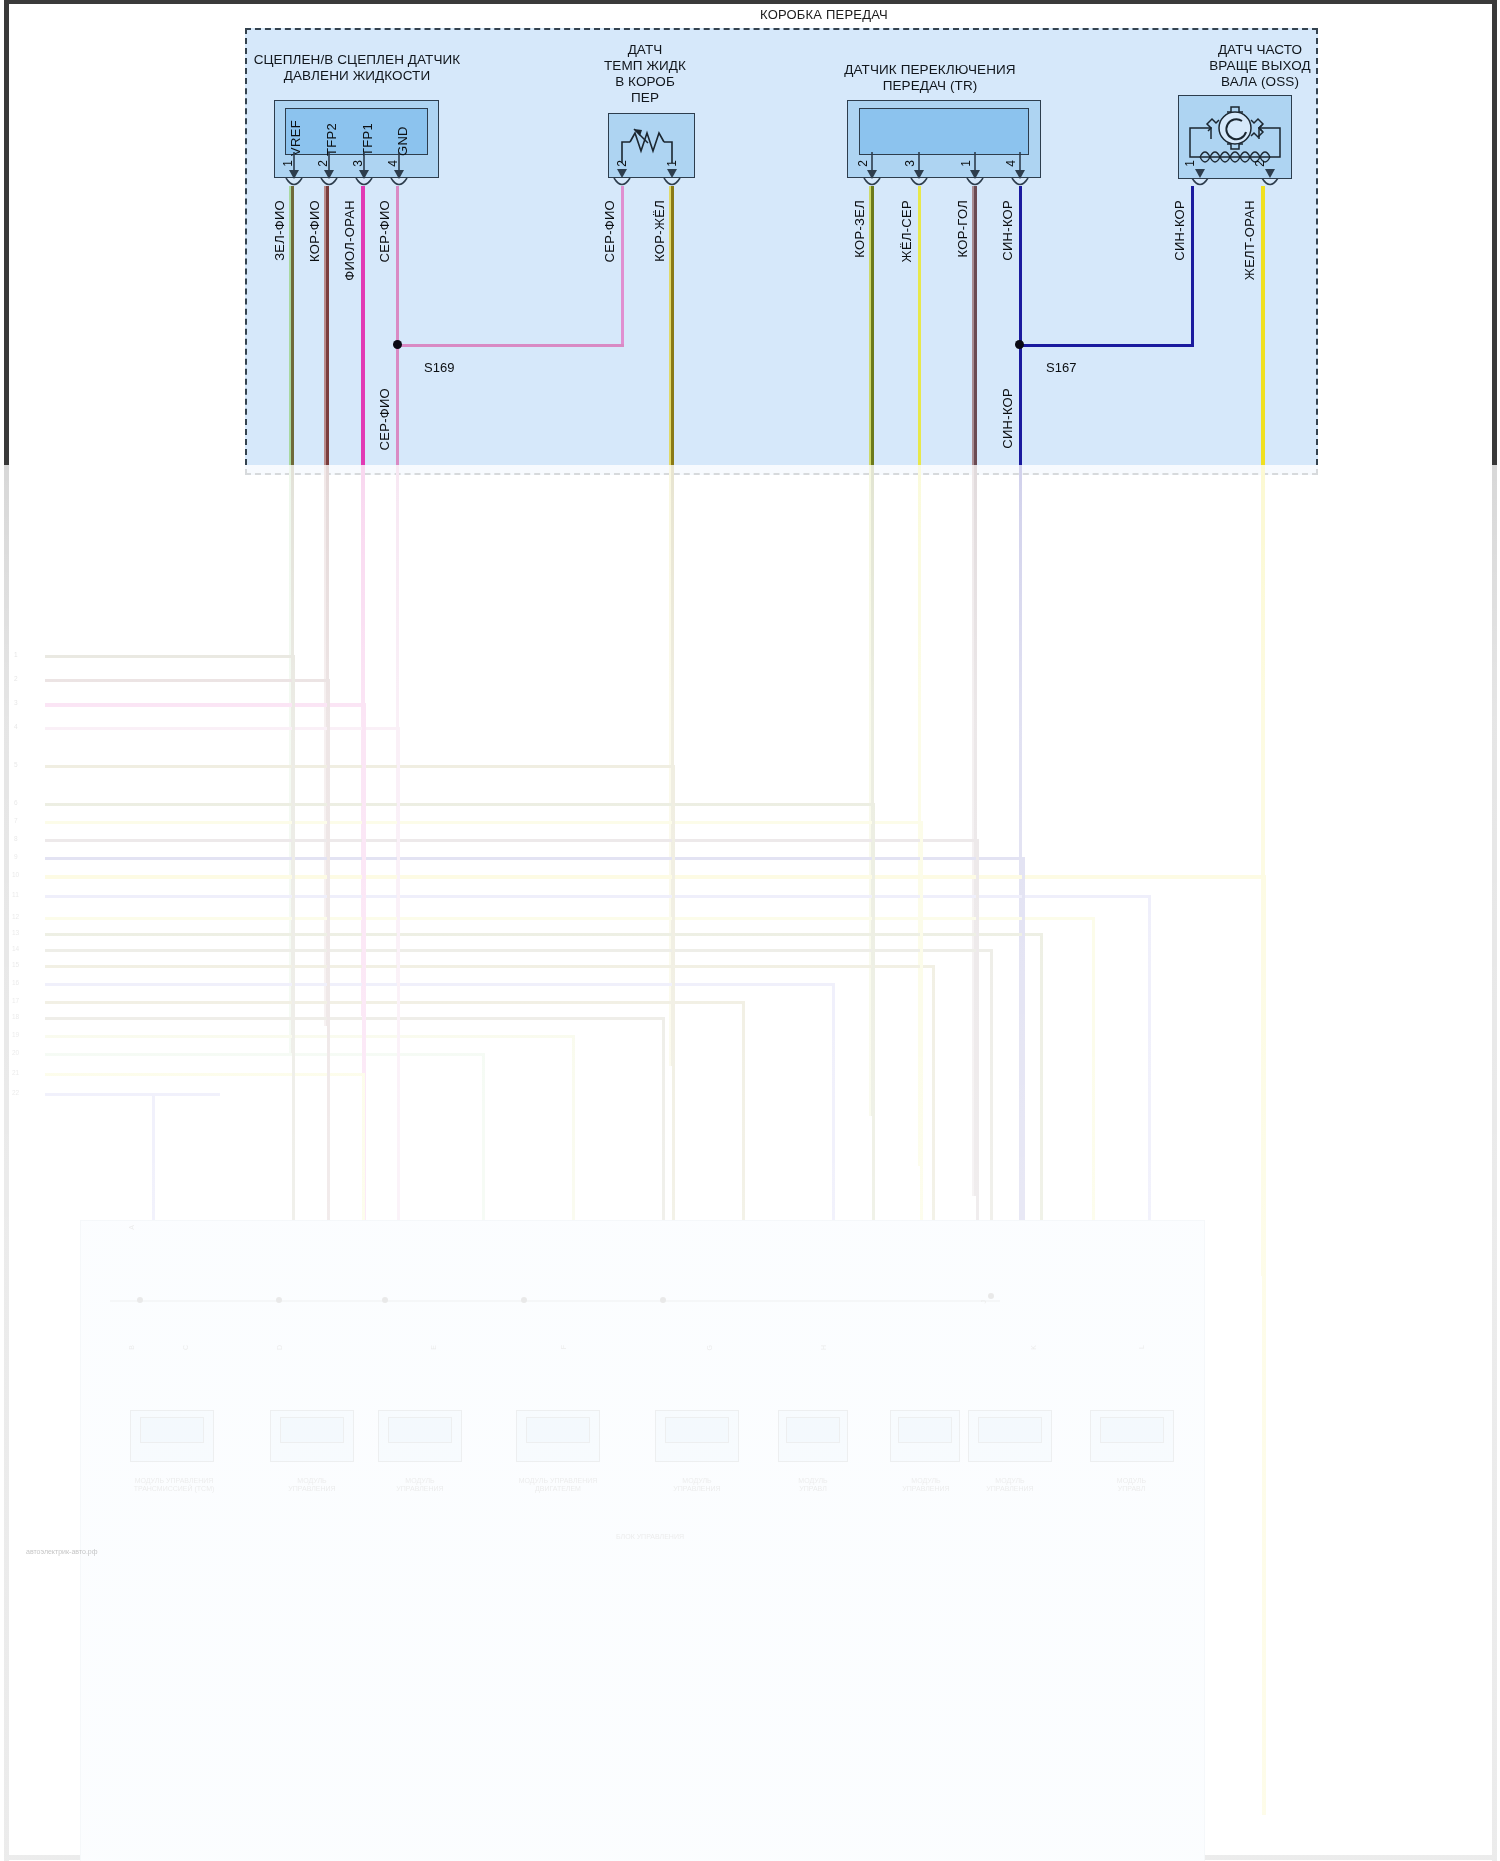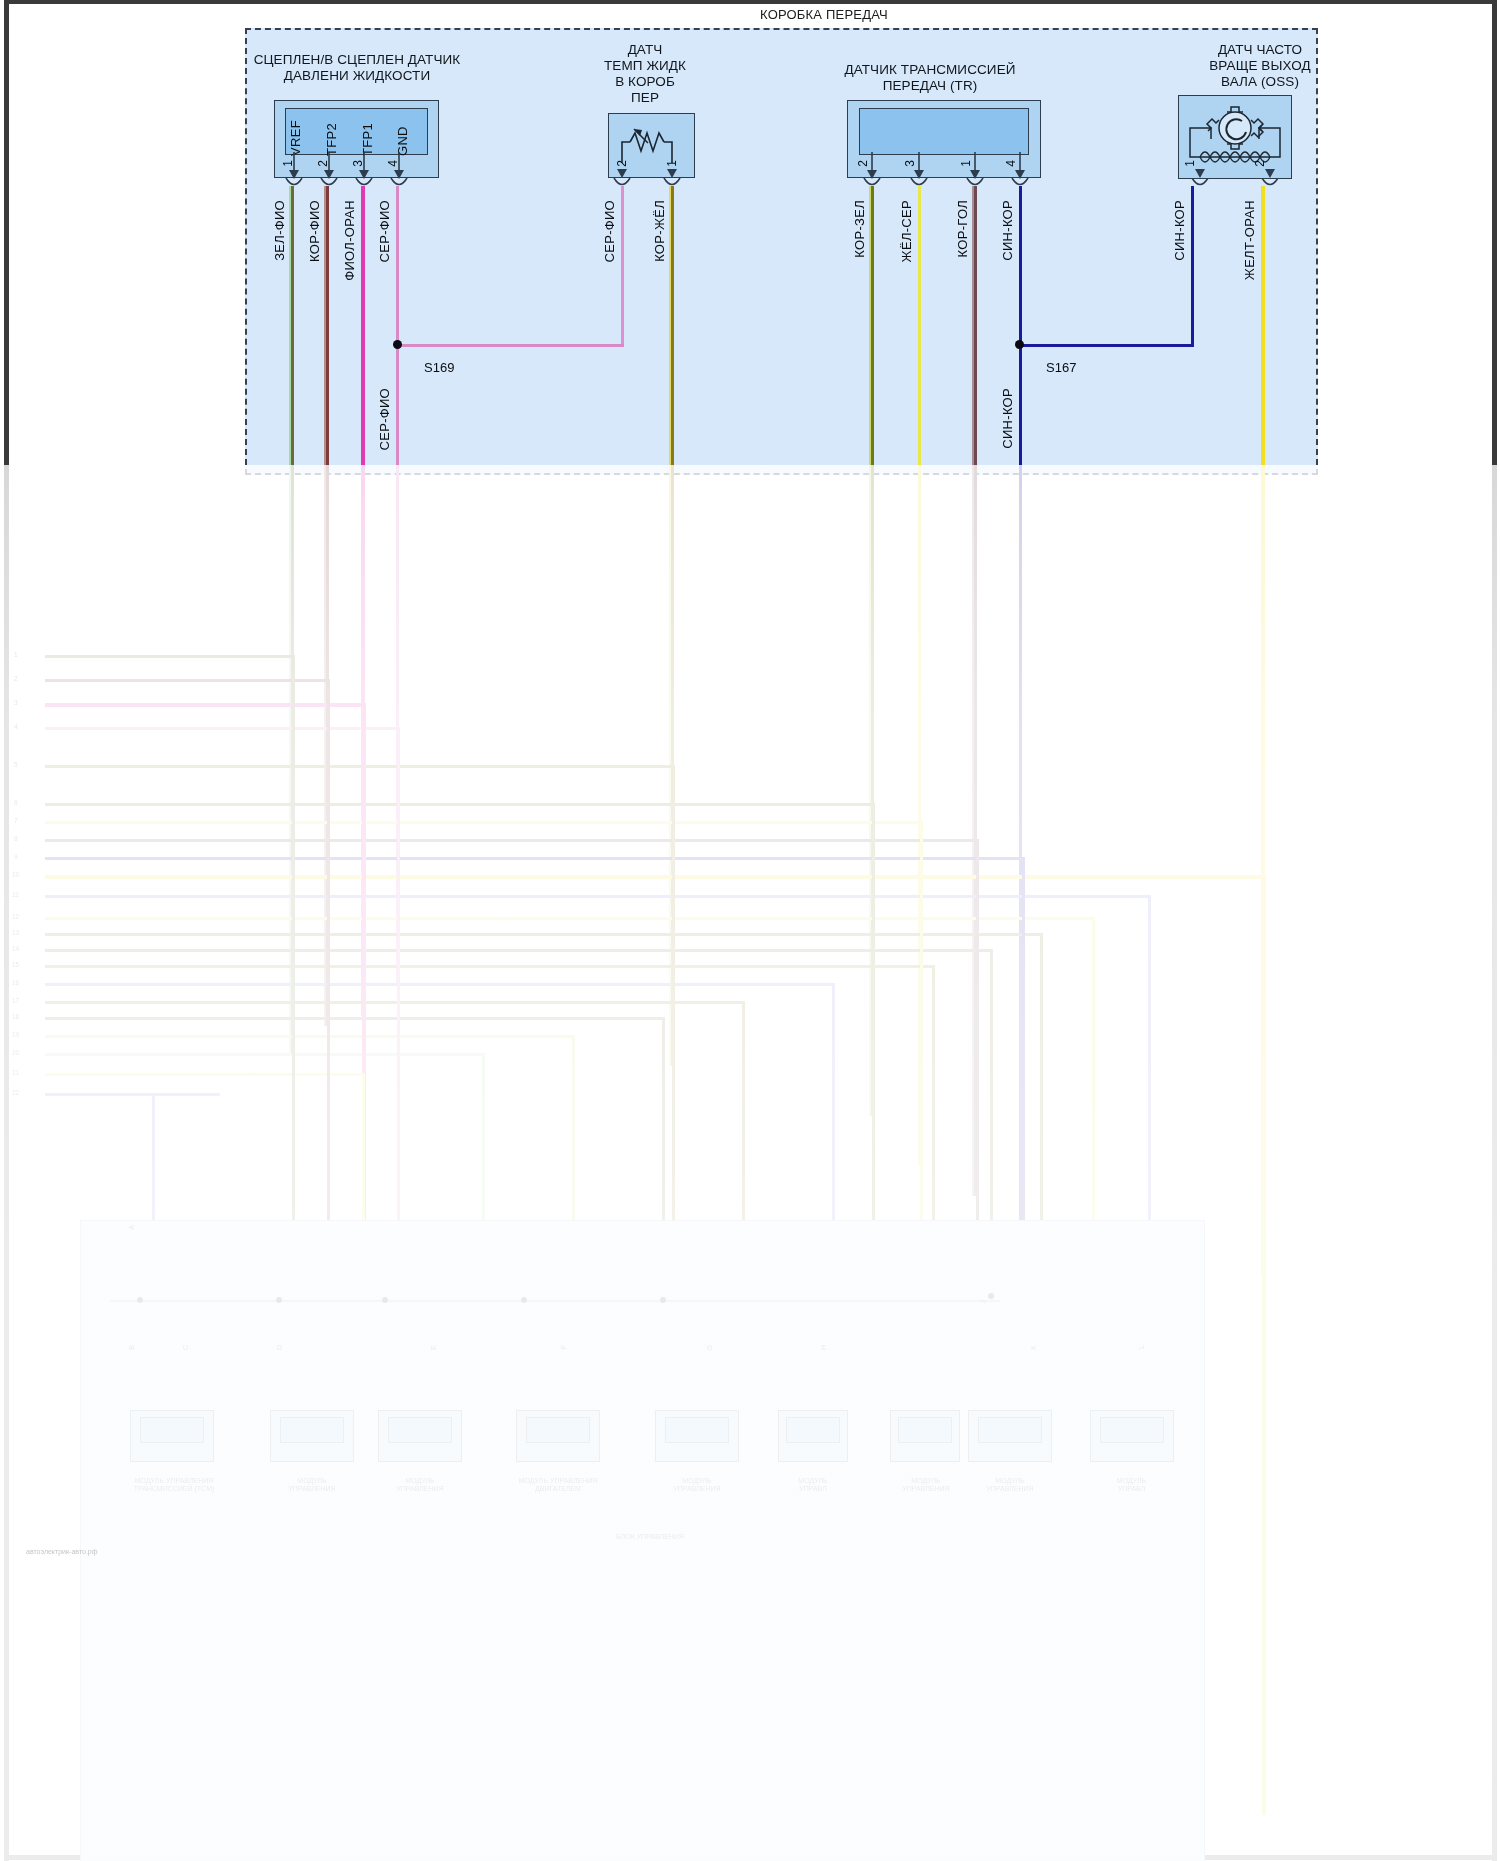--- a/index.html
+++ b/index.html
@@ -194,21 +194,21 @@
   </svg>
   <svg class="arrow-svg" style="left:608px;top:178px;" width="87" height="16" viewBox="0 0 87 16">
     <g stroke="#2d3d4d" stroke-width="1.6" fill="none">
       <path d="M6,0 q8,13 16,0"></path>
         <path d="M56,0 q8,13 16,0"></path>
     </g>
   </svg>
   <div class="pin-num" style="left:615px;top:160px;">2</div>
   <div class="pin-num" style="left:665px;top:160px;">1</div>
 
-  <div class="sensor-title" style="left:800px;top:62px;width:260px;">ДАТЧИК ТРАНСМИССИЕЙ
+  <div class="sensor-title" style="left:800px;top:62px;width:260px;">ДАТЧИК ПЕРЕКЛЮЧЕНИЯ
 ПЕРЕДАЧ (TR)</div>
   <div class="sensor-outer" style="left:847px;top:100px;width:194px;height:78px;"></div>
   <div class="sensor-inner" style="left:859px;top:108px;width:170px;height:47px;"></div>
   <svg class="arrow-svg" style="left:847px;top:152px;" width="196" height="30" viewBox="0 0 196 30">
     <g stroke="#2d3d4d" stroke-width="1.6" fill="none">
       <path d="M25,0 L25,20"></path>
         <path d="M72,0 L72,20"></path>
         <path d="M128,0 L128,20"></path>
         <path d="M173,0 L173,20"></path>
     </g>

